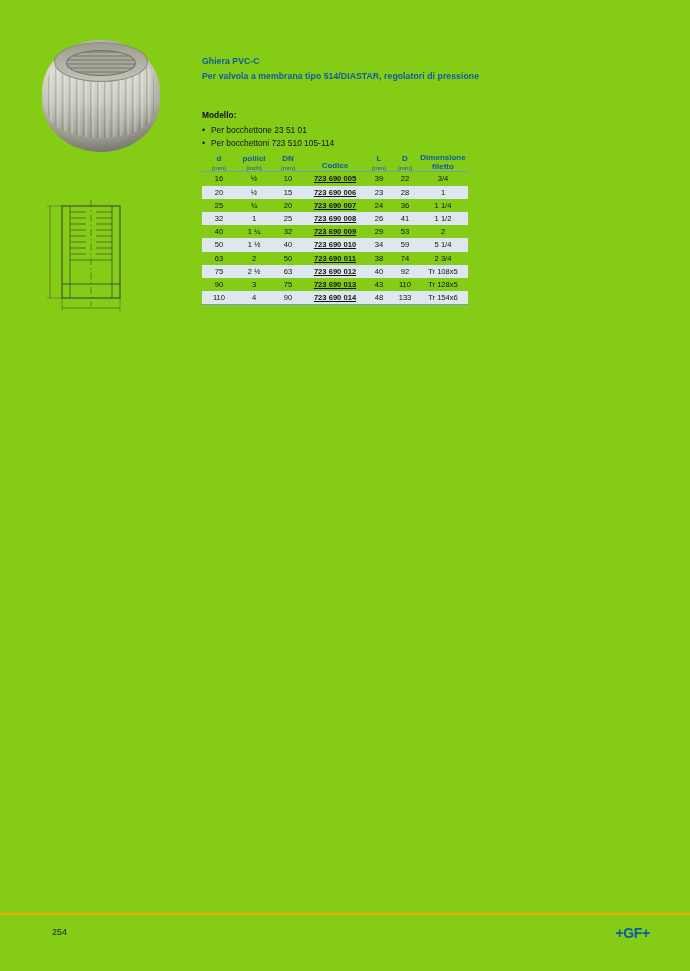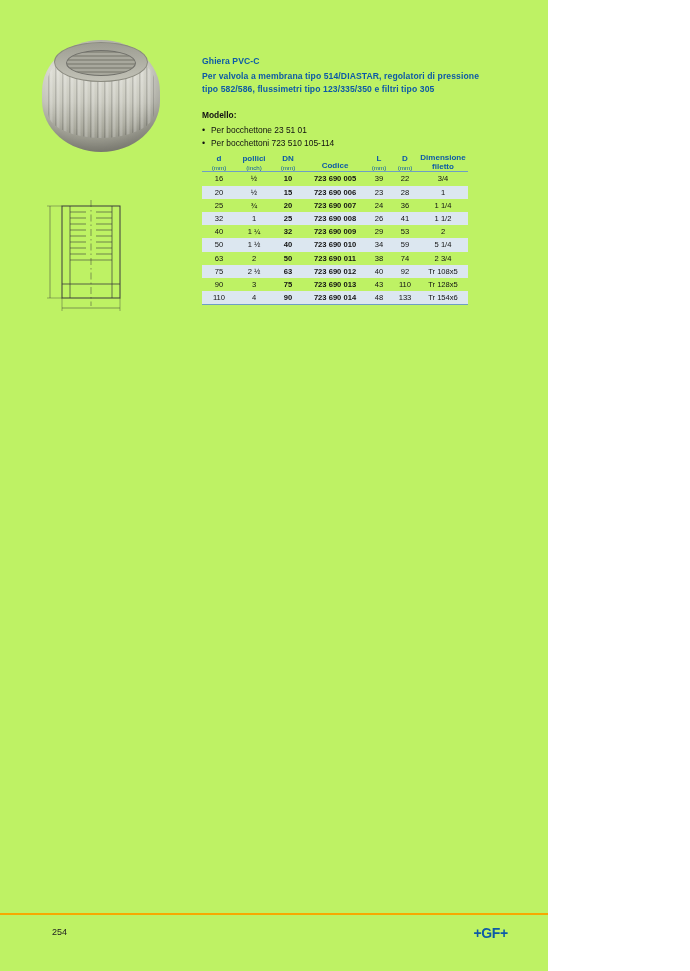--- a/index.html
+++ b/index.html
@@ -4,22 +4,22 @@
 <style>
   * { box-sizing: border-box; }
   html, body {
     margin: 0; padding: 0;
     width: 690px; height: 971px;
     background: #ffffff;
     font-family: "Liberation Sans", sans-serif;
   }
   .page {
     position: relative;
-    width: 548px; height: 971px;
-    background: #bef264;
+    width: 690px; height: 971px;
+    background: #84cc16;
     overflow: hidden;
   }
 
   
   .product-image {
     position: absolute;
     left: 42px; top: 40px;
     width: 125px; height: 115px;
   }
   .nut-body {
@@ -77,21 +77,21 @@
   .title-block {
     color: #0d5aa7;
     font-weight: bold;
     font-size: 8.6px;
     line-height: 1.45;
     letter-spacing: .1px;
   }
   .title-block .line1 { margin-bottom: 3px; }
 
   .model-head {
-    margin-top: 15px;
+    margin-top: 27px;
     font-size: 8.4px;
     font-weight: bold;
     color: #111111;
   }
   .bullets {
     margin-top: 4px;
   }
   .bullet-row {
     display: flex;
     align-items: flex-start;
@@ -135,28 +135,28 @@
   table.spec th.two-line {
     line-height: 1.15;
   }
   table.spec tbody td {
     text-align: center;
     padding: 2.1px 2px;
     border: 0;
     white-space: nowrap;
   }
   table.spec tbody tr.alt td { background: #dce7f0; }
-  table.spec tbody tr td.code { font-weight: bold; }
+  table.spec tbody tr td.code { font-weight: bold; text-decoration: underline; }
   table.spec tbody tr.first-row td { border-top: 0.8px solid #6e9fc4; }
   table.spec tbody tr.last-row td { border-bottom: 0.8px solid #6e9fc4; }
 
   
   .c-d     { width: 34px; }
   .c-poll  { width: 36px; margin-left: 42px; }
-  .c-dn    { width: 32px; font-weight: bold; }
+  .c-dn    { width: 32px; }
   .c-code  { width: 62px; }
   .c-l     { width: 26px; }
   .c-dd    { width: 26px; }
   .c-dim   { width: 50px; }
 
   
   .footer-rule {
     position: absolute;
     left: 0; top: 913px;
     width: 690px; height: 2px;
@@ -231,21 +231,20 @@
       <line x1="22" y1="110" x2="80" y2="110" stroke="#3a3a3a" stroke-width="0.5"></line>
       <line x1="22" y1="100" x2="22" y2="113" stroke="#3a3a3a" stroke-width="0.4"></line>
       <line x1="80" y1="100" x2="80" y2="113" stroke="#3a3a3a" stroke-width="0.4"></line>
     </svg>
   </div>
 
   <div class="content">
     <div class="title-block">
       <div class="line1">Ghiera PVC-C</div>
       <div>Per valvola a membrana tipo 514/DIASTAR, regolatori di pressione</div>
-      <div>tipo 582/586, flussimetri tipo 123/335/350 e filtri tipo 305</div>
     </div>
 
     <div class="model-head">Modello:</div>
     <div class="bullets">
       <div class="bullet-row">
         <span class="bullet-dot">•</span>
         <span>Per bocchettone 23 51 01</span>
       </div>
       <div class="bullet-row">
         <span class="bullet-dot">•</span>

